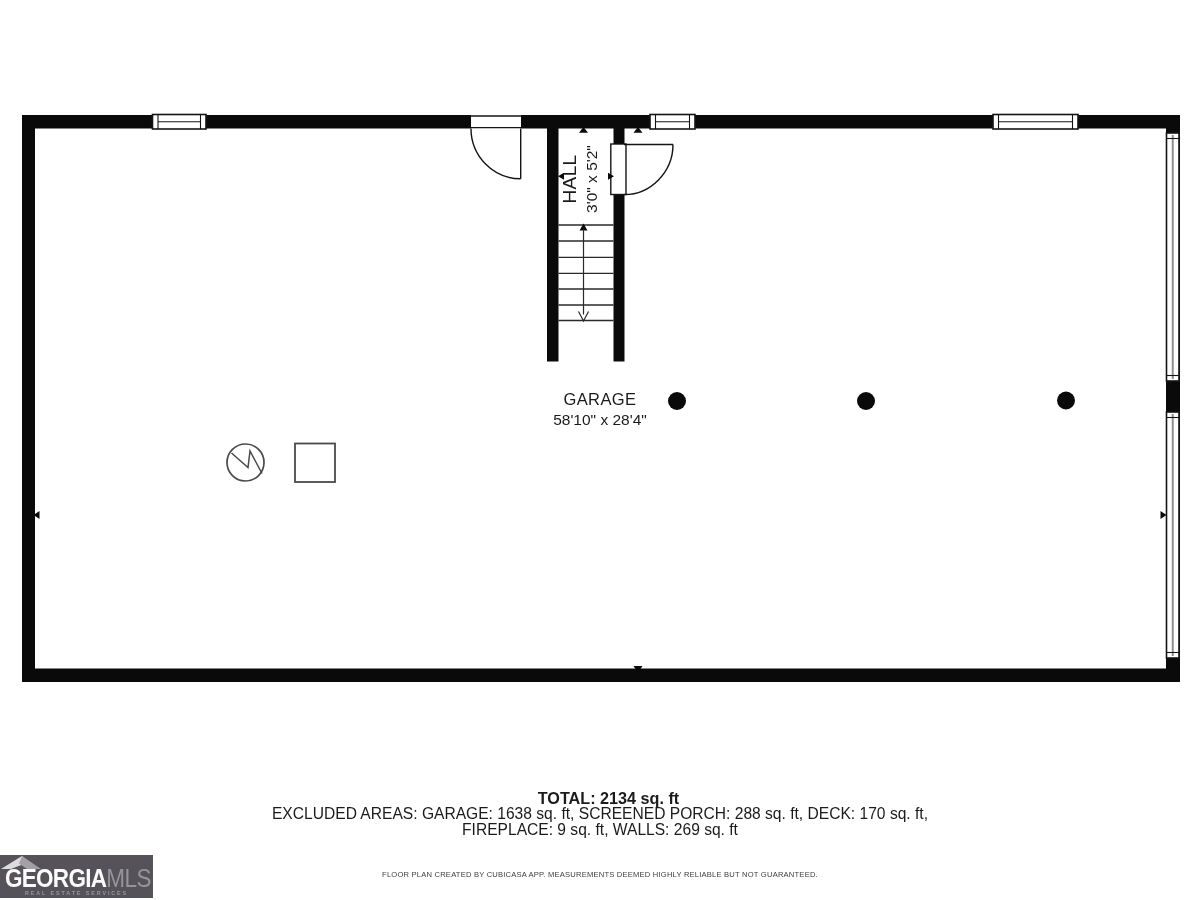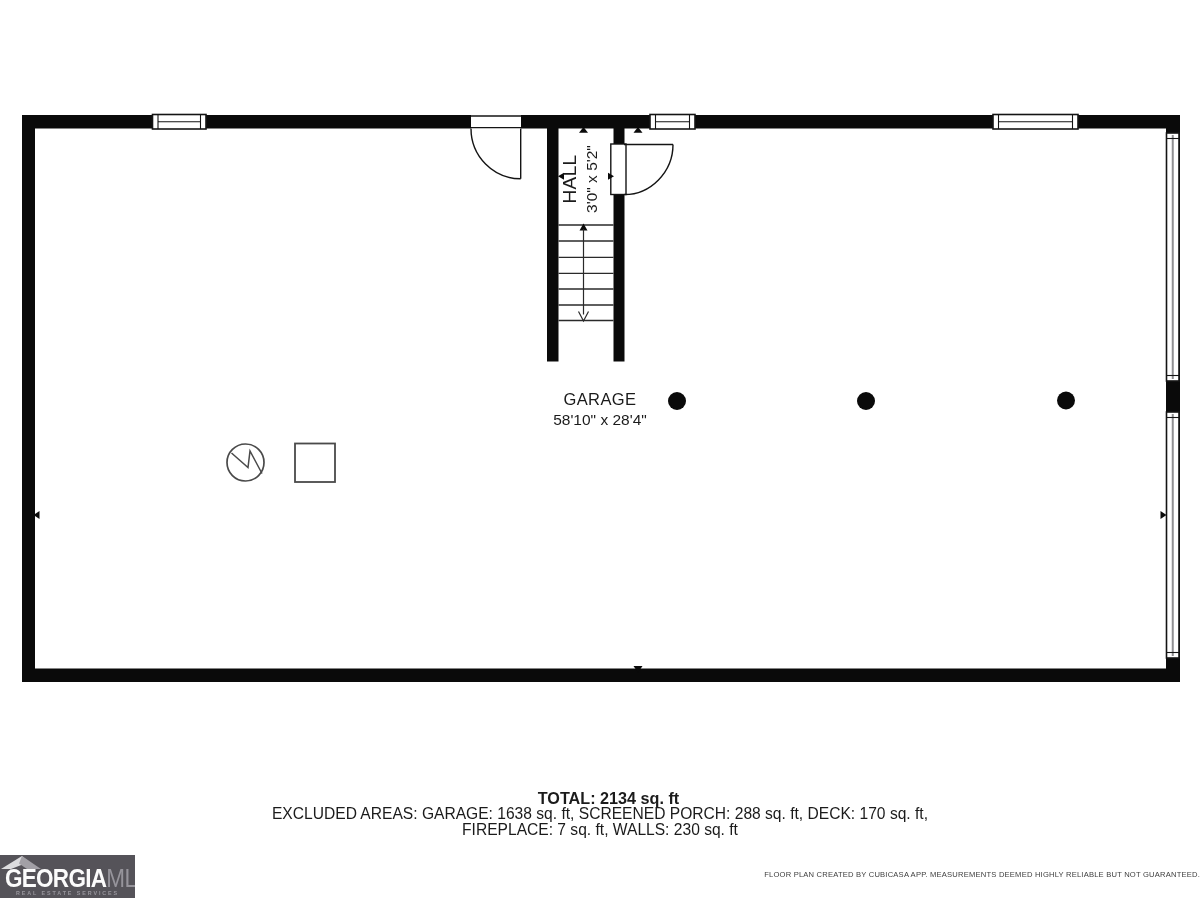--- a/index.html
+++ b/index.html
@@ -5,25 +5,25 @@
   html,body{margin:0;padding:0;background:#fff;}
   body{width:1200px;height:900px;position:relative;overflow:hidden;
        font-family:"Liberation Sans",sans-serif;color:#1b1b1b;}
   .stage{position:absolute;left:0;top:0;width:1200px;height:900px;}
   svg{position:absolute;left:0;top:0;}
   svg text{font-family:"Liberation Sans",sans-serif;fill:#1b1b1b;}
 
   .footer{position:absolute;left:0;top:790px;width:1200px;text-align:center;
           font-size:15.6px;line-height:16.2px;color:#1b1b1b;}
   .footer .total{font-weight:bold;font-size:16.2px;margin-left:17px;}
-  .disclaimer{position:absolute;left:0;top:870px;width:1200px;text-align:right;
+  .disclaimer{position:absolute;left:0;top:870px;width:1200px;text-align:center;
           font-size:7.6px;letter-spacing:.2px;color:#3d3d3d;}
 
   .mls-logo{position:absolute;left:0;top:855px;width:135px;height:43px;
-          background:#555359;overflow:hidden;}
+          background:#555359;overflow:hidden;padding-left:18px;}
   .mls-roof{position:absolute;right:3px;top:1px;width:41px;height:13px;}
   .mls-row{position:absolute;left:5px;top:11px;white-space:nowrap;
           display:flex;align-items:baseline;transform:scaleX(.9);transform-origin:left;}
   .mls-georgia{font-weight:bold;font-size:25px;letter-spacing:-.8px;color:#fbfbfb;line-height:1;}
   .mls-mls{font-weight:400;font-size:25px;letter-spacing:-.5px;color:#96949b;line-height:1;}
   .mls-tagline{position:absolute;left:0;bottom:2px;width:100%;text-align:center;
           font-size:5.4px;font-weight:bold;letter-spacing:1.9px;color:#98969d;white-space:nowrap;}
 </style>
 </head>
 <body>
@@ -134,21 +134,21 @@
     <text x="600" y="404.5" text-anchor="middle" font-size="16.5" letter-spacing="0.4">GARAGE</text>
     <text x="600" y="424.5" text-anchor="middle" font-size="15.5">58'10" x 28'4"</text>
 
     <text transform="translate(575.5,179) rotate(-90)" text-anchor="middle" font-size="19" letter-spacing="0.4">HALL</text>
     <text transform="translate(596.5,179) rotate(-90)" text-anchor="middle" font-size="15.5">3'0" x 5'2"</text>
   </svg>
 
   <div class="footer">
     <div class="total">TOTAL: 2134 sq. ft</div>
     <div>EXCLUDED AREAS: GARAGE: 1638 sq. ft, SCREENED PORCH: 288 sq. ft, DECK: 170 sq. ft,</div>
-    <div>FIREPLACE: 7 sq. ft, WALLS: 230 sq. ft</div>
+    <div>FIREPLACE: 9 sq. ft, WALLS: 269 sq. ft</div>
   </div>
 
   <div class="disclaimer">FLOOR PLAN CREATED BY CUBICASA APP. MEASUREMENTS DEEMED HIGHLY RELIABLE BUT NOT GUARANTEED.</div>
 
   <div class="mls-logo">
     <svg class="mls-roof" width="41" height="13" viewBox="0 0 41 13">
       <polygon points="1,13 22,0 29,6 11,13" fill="#dcdcde"></polygon>
       <polygon points="22,0 41,13 27,13 19,7.5" fill="#a2a0a6"></polygon>
     </svg>
     <div class="mls-row">

